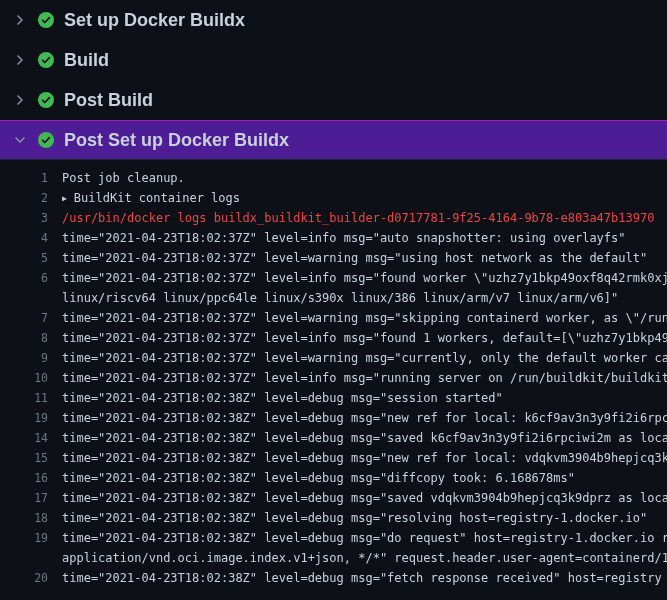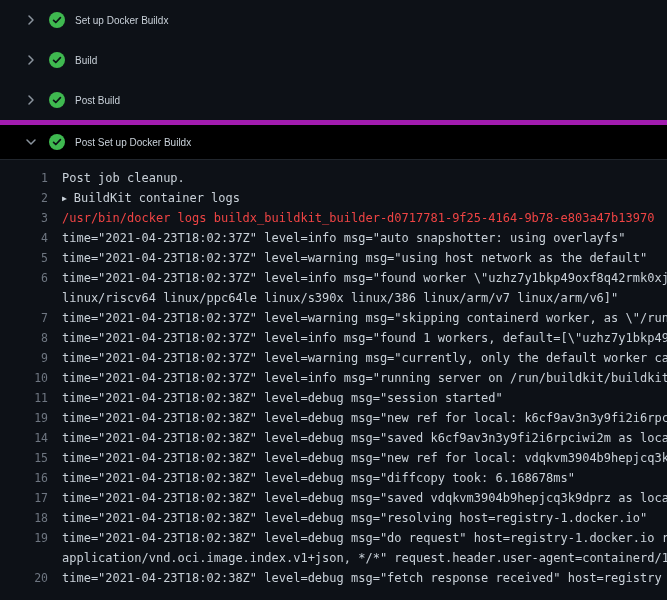--- a/index.html
+++ b/index.html
@@ -5,27 +5,27 @@
   * { box-sizing: border-box; }
   html, body { margin: 0; padding: 0; }
   body {
     width: 667px; height: 600px; overflow: hidden;
     background: #0d1117;
     font-family: "Liberation Sans", sans-serif;
   }
   .steps { width: 100%; }
   .step-header {
     display: flex; align-items: center;
-    height: 40px; padding: 0 23px;
-    color: #c9d1d9; font-size: 10px; font-weight: 400;
+    height: 40px; padding: 0 12px;
+    color: #c9d1d9; font-size: 18px; font-weight: 700;
     cursor: pointer;
   }
   .step-header.expanded {
-    background: #000000;
-    border-top: 5px solid #a21caf;
+    background: #4c1d95;
+    border-top: 1px solid #a21caf;
     border-bottom: 1px solid #21262d;
   }
   .chevron { width: 16px; height: 16px; flex: none; display: flex; align-items: center; justify-content: center; }
   .status { width: 16px; height: 16px; flex: none; margin-left: 10px; display: flex; align-items: center; justify-content: center; }
   .step-label { margin-left: 10px; white-space: nowrap; }
   .log {
     padding-top: 8px;
     font-family: "DejaVu Sans Mono", "Liberation Mono", monospace;
     font-size: 12px; color: #c9d1d9;
   }

